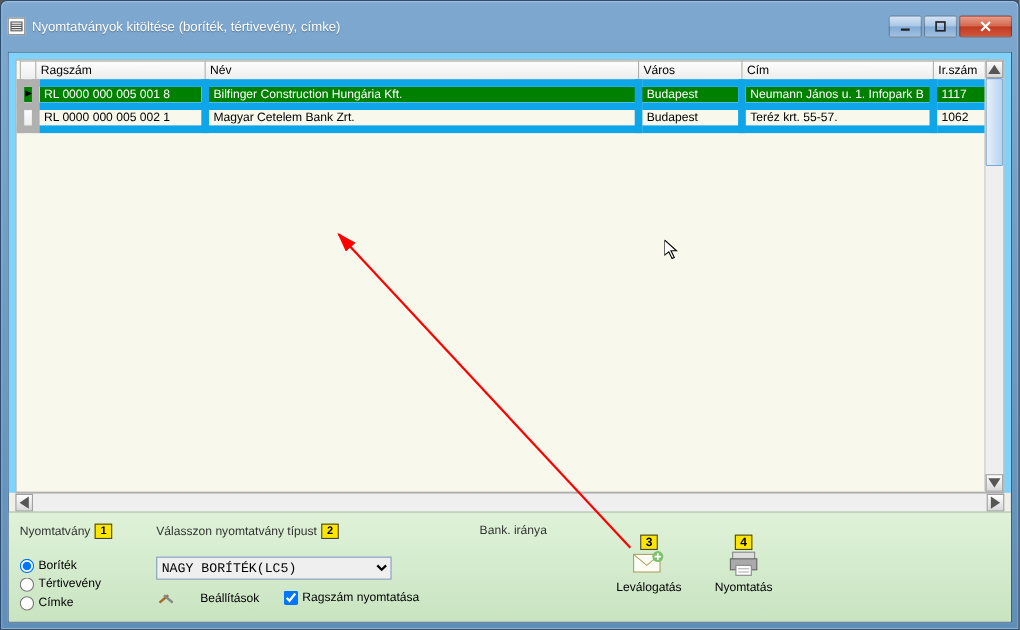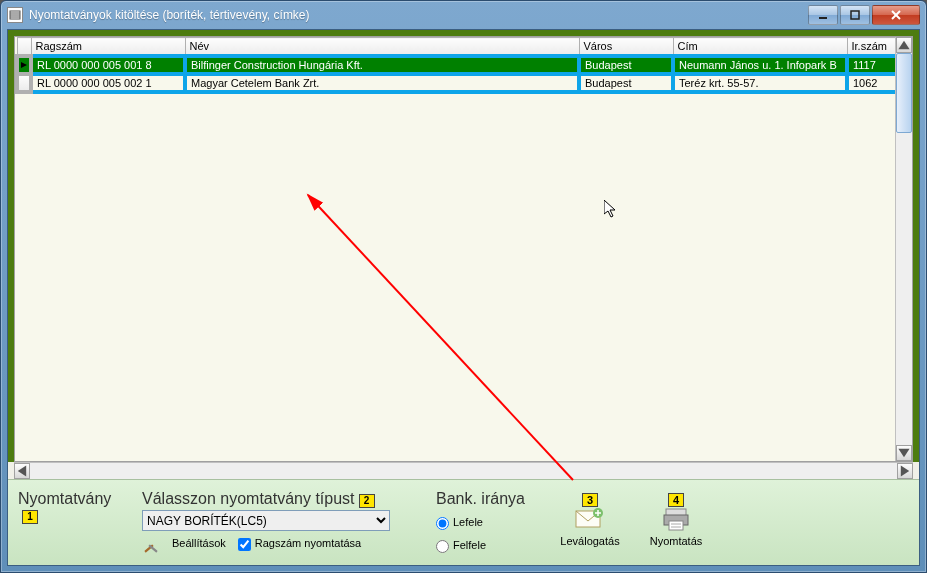--- a/index.html
+++ b/index.html
@@ -15,21 +15,21 @@
   width: 927px;
   height: 573px;
   background: linear-gradient(to bottom, #7ea8cf 0%, #5f8fb9 100%);
   border: 1px solid #2b4c6f;
   border-radius: 6px 6px 0 0;
   display: flex;
   flex-direction: column;
   box-shadow: inset 0 0 0 1px rgba(255,255,255,0.3);
 }
 .titlebar {
-  height: 28px;
+  height: 46px;
   display: flex;
   align-items: center;
   padding: 0 6px;
   color: #fff;
   font-size: 12px;
 }
 .titlebar-icon {
   width: 16px; height: 16px;
   background: #fff;
   border: 1px solid #888;
@@ -55,21 +55,21 @@
   flex: 1;
   margin: 0 6px 6px 6px;
   background: #f0f0e8;
   border: 1px solid #3b5e81;
   display: flex;
   flex-direction: column;
 }
 .grid-area {
   flex: 1;
   position: relative;
-  background: #4d7c0f;
+  background: #7dd3fc;
   padding: 6px 6px 0 6px;
 }
 .grid-wrap {
   border: 1px solid #a0a0a0;
   background: #f8f8ec;
   height: 100%;
   display: flex;
   position: relative;
 }
 .grid-body {
@@ -87,21 +87,21 @@
   border: 1px solid #b0b0b0;
   font-weight: normal;
   text-align: left;
   padding: 2px 4px;
   height: 18px;
   font-size: 11px;
   white-space: nowrap;
   overflow: hidden;
 }
 td {
-  border: 4px solid #0ea5e9;
+  border: 7px solid #0ea5e9;
   padding: 1px 4px;
   height: 17px;
   white-space: nowrap;
   overflow: hidden;
   text-overflow: ellipsis;
 }
 tr.selected td { background: #008000; color: #fff; }
 .row-indicator {
   width: 12px;
   text-align:center;
@@ -146,49 +146,51 @@
   display: flex;
   align-items: stretch;
   gap: 14px;
   position: relative;
 }
 .group {
   position: relative;
   padding: 4px 0 0 0;
 }
 .group-label {
-  font-size: 16px;
+  font-size: 11px;
   color: #333;
   display:inline-block;
-  margin-bottom:2px;
+  margin-bottom:17px;
 }
 .num-callout {
   display:inline-block;
   background: #ffe600;
   border: 1px solid #444;
   width: 16px; height: 14px;
   text-align: center;
   line-height: 12px;
   font-size: 10px;
   font-weight: bold;
   vertical-align: middle;
   margin-left: 4px;
 }
 .radio-list label { display:block; line-height:17px; }
 .radio-list input { vertical-align:middle; margin-right:4px; }
 select {
-  width: 248px;
+  width: 214px;
   font-size: 12px;
   height: 21px;
   border:1px solid #7f9db9;
+  font-family:Liberation Mono, monospace;
 }
 .beall {
   margin-top: 6px;
   display: flex;
-  gap: 12px;
+  align-items: center;
+  gap: 22px;
 }
 .beall-icon svg { width:18px; height:18px; }
 .checkbox-lbl { }
 .checkbox-lbl input { vertical-align: middle; margin-right:4px;}
 .action-btns { display:flex; gap:26px; align-items:center; margin-left:20px; padding-top:8px;}
 .action {
   display:flex; flex-direction:column; align-items:center;
   cursor:pointer; gap:2px; width:60px;
 }
 .action svg { width:32px; height:28px; }
@@ -334,20 +336,25 @@
       <div class="arrow">
           <svg viewBox="0 0 10 10">
             <polygon points="2,1 8,5 2,9" fill="#555"></polygon>
           </svg>
         </div>
     </div>
 
     <div class="bottom-panel">
       <div class="group" style="width:110px">
         <span class="group-label">Nyomtatvány</span><span class="num-callout">1</span>
+        <div class="radio-list">
+          <label><input type="radio" name="ny" checked="" style=""><span>Boríték</span></label>
+          <label><input type="radio" name="ny" style=""><span>Tértivevény</span></label>
+          <label><input type="radio" name="ny" style=""><span>Címke</span></label>
+        </div>
       </div>
 
       <div class="group" style="width:280px">
         <span class="group-label">Válasszon nyomtatvány típust</span><span class="num-callout">2</span>
         <br>
         <select>
           <option>NAGY BORÍTÉK(LC5)</option>
         </select>
         <div class="beall">
           <span class="beall-icon">
@@ -356,24 +363,20 @@
                 <rect x="8" y="14" width="14" height="3" rx="1" fill="#888" transform="rotate(40 15 15)"></rect>
               </svg>
           </span>
           <span>Beállítások</span>
           <label class="checkbox-lbl"><input type="checkbox" checked="" style=""><span>Ragszám nyomtatása</span></label>
         </div>
       </div>
 
       <div class="group" style="width:90px">
         <span class="group-label">Bank. iránya</span>
-        <div class="radio-list" style="margin-top:4px">
-          <label><input type="radio" name="ir" checked="" style=""><span>Lefele</span></label>
-          <label style="margin-top:6px"><input type="radio" name="ir" style=""><span>Felfele</span></label>
-        </div>
       </div>
 
       <div class="action-btns">
         <div class="action" style="position:relative">
           <span class="callout-free" style="top:-12px; left:22px">3</span>
           <svg viewBox="0 0 32 28">
               <rect x="2" y="6" width="24" height="16" fill="#fdfdf6" stroke="#b0a060"></rect>
               <polyline points="2,6 14,16 26,6" fill="none" stroke="#b0a060"></polyline>
               <circle cx="24" cy="8" r="5" fill="#7cc06c"></circle>
               <line x1="24" y1="5" x2="24" y2="11" stroke="#fff" stroke-width="1.5"></line>

